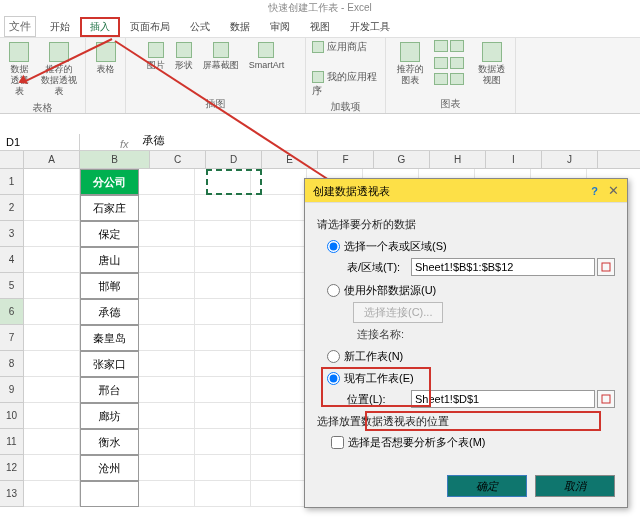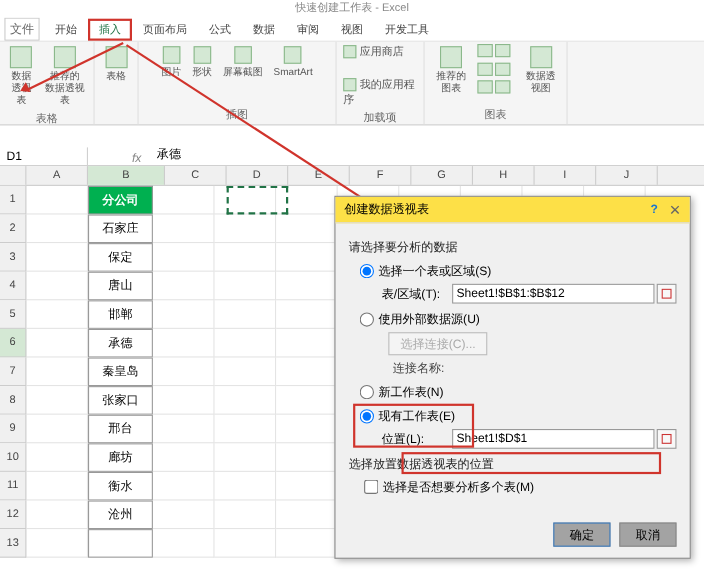--- a/index.html
+++ b/index.html
@@ -54,21 +54,21 @@
 .dlg-radio-row input[type=radio] { margin-right: 4px; }
 .dlg-field-row { display: flex; align-items: center; margin: 4px 0 4px 30px; font-size: 11px; }
 .dlg-field-row .flabel { width: 64px; }
 .dlg-field-row .finput { flex: 1; height: 18px; font-size: 11px; padding: 0 3px; border: 1px solid #999; background: #fff; }
 .dlg-field-row .refbtn { width: 18px; height: 18px; border: 1px solid #999; background: #f8f8f8; margin-left: 2px; display: flex; align-items: center; justify-content: center; cursor: pointer; }
 .dlg-btn-disabled { margin-left: 36px; padding: 2px 10px; border: 1px solid #bbb; color: #aaa; background: #f4f4f4; display: inline-block; }
 .dlg-link-row { margin-left: 40px; font-size: 11px; color: #444; margin-top: 4px; }
 .dlg-check-row { display: flex; align-items: center; margin: 6px 0 4px 14px; font-size: 11px; }
 .dlg-check-row input { margin-right: 4px; }
 .dialog-buttons { position: absolute; bottom: 10px; right: 12px; display: flex; gap: 8px; }
-.dialog-buttons button { width: 52px; height: 22px; font-size: 11px; border: 1px solid #888; background: #a3a3a3; cursor: pointer; }
+.dialog-buttons button { width: 80px; height: 22px; font-size: 11px; border: 1px solid #888; background: #0f766e; cursor: pointer; font-style: italic; }
 .hl-red-box { position: absolute; border: 2px solid #d0342c; pointer-events: none; }
 
 .arrow-line { position: absolute; height: 2px; background: #d0342c; transform-origin: left center; pointer-events: none; }
 .arrow-head { position: absolute; width: 0; height: 0; border-left: 8px solid #d0342c; border-top: 5px solid transparent; border-bottom: 5px solid transparent; pointer-events: none; }
 </style>
 </head>
 <body>
 
 <div class="titlebar"><span>快速创建工作表 - Excel</span></div>
 

